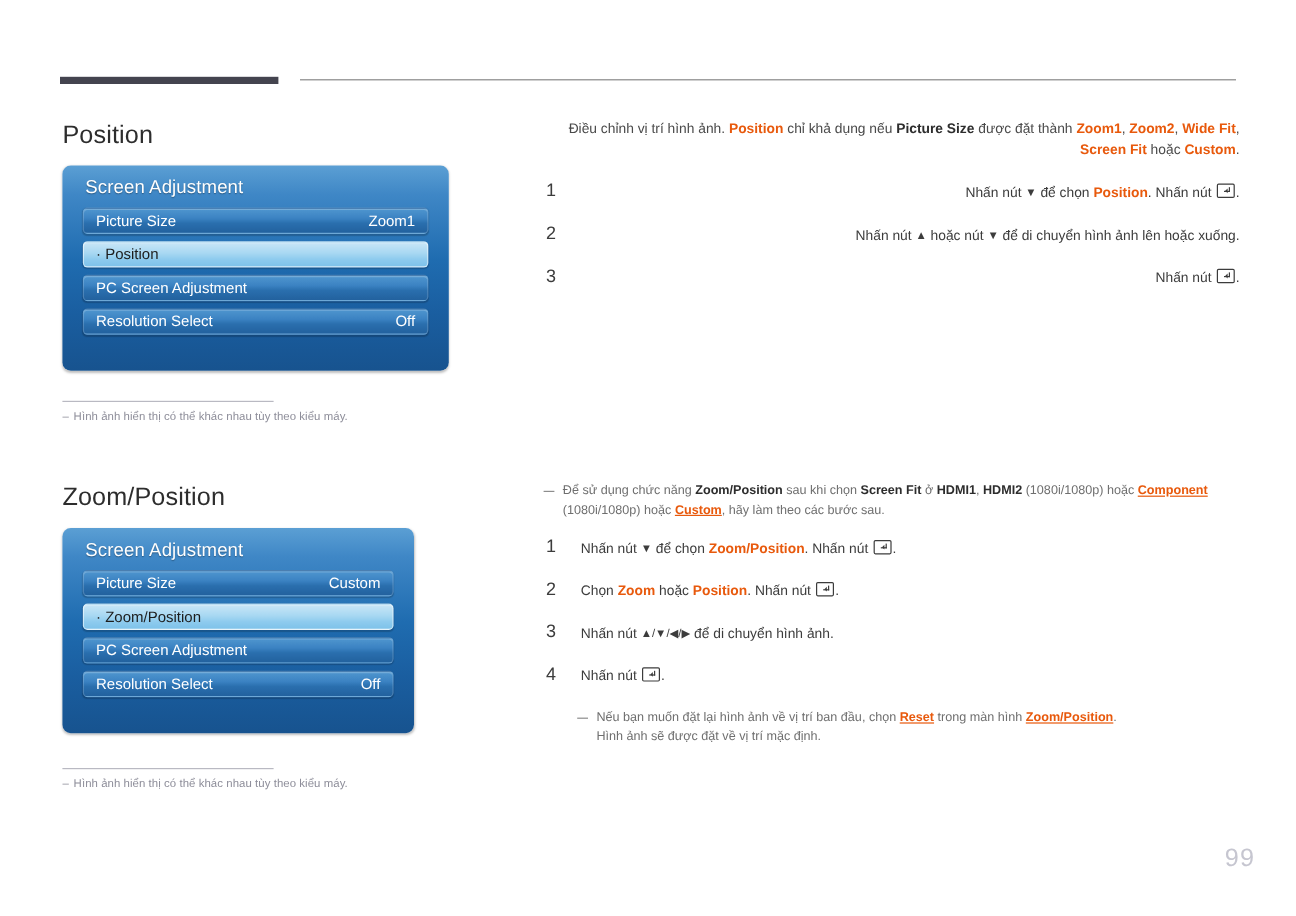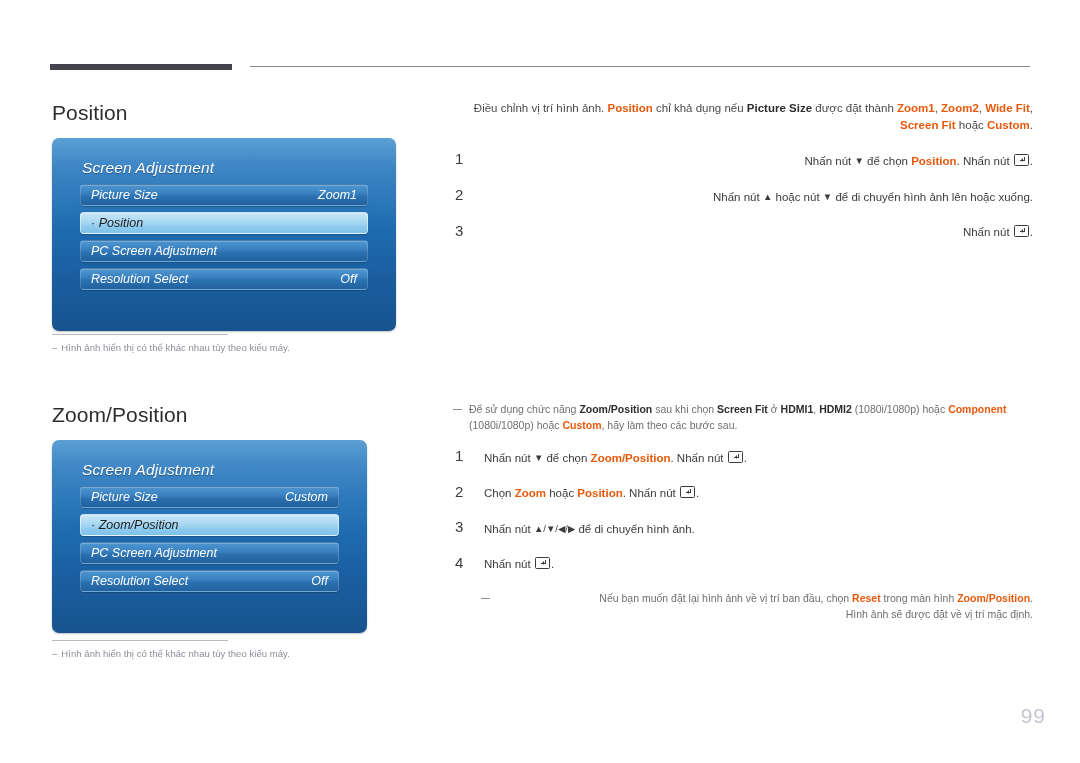--- a/index.html
+++ b/index.html
@@ -45,22 +45,21 @@
   }
   #heading-position { left: 52px; top: 101px; }
   #heading-zoomposition { left: 52px; top: 403px; }
 
   
   .osd-panel {
     position: absolute;
     border-radius: 7px;
     background: linear-gradient(to bottom, #5b9fd4 0%, #3f87c6 14%, #1f6cb0 46%, #1a5ea0 72%, #17538f 100%);
     box-shadow: 0 1px 2px rgba(0,0,0,0.25);
-    padding: 12px;
-    font-style: italic;
+    padding: 1px;
   }
   #osd-panel-1 { left: 52px; top: 138px; width: 320px; height: 169px; }
   #osd-panel-2 { left: 52px; top: 440px; width: 291px; height: 169px; }
 
   .osd-title {
     color: #ffffff;
     font-size: 15.5px;
     font-weight: 400;
     padding: 9px 0 0 18px;
     text-shadow: 0 1px 1px rgba(0,0,0,0.35);
@@ -139,21 +138,21 @@
   }
   .note::before {
     content: "";
     position: absolute;
     left: 0;
     top: 7px;
     width: 9px;
     height: 1px;
     background: #8d8d8d;
   }
-  .note b { color: #e8590c; font-weight: bold; }
+  .note b { color: #e8590c; font-weight: bold; text-decoration: underline; }
   .note .bk { color: #2d2d2d; font-weight: bold; }
 
   .step {
     position: relative;
     font-size: 11.5px;
     line-height: 17px;
     color: #3c3c3c;
     padding-left: 31px;
     margin: 0 0 18px 0;
     min-height: 17px;
@@ -195,21 +194,21 @@
     position: absolute;
     right: 5.2px;
     top: 3.4px;
     width: 0; height: 0;
     border-top: 2.2px solid transparent;
     border-bottom: 2.2px solid transparent;
     border-right: 2.6px solid #3c3c3c;
   }
 
   
-  #subnote-reset { margin-top: 2px; text-align: right; }
+  #subnote-reset { margin-top: 2px; }
 
   
   #page-number {
     position: absolute;
     right: 34px;
     top: 704px;
     font-size: 21px;
     color: #c6c6d0;
     letter-spacing: 1px;
   }

